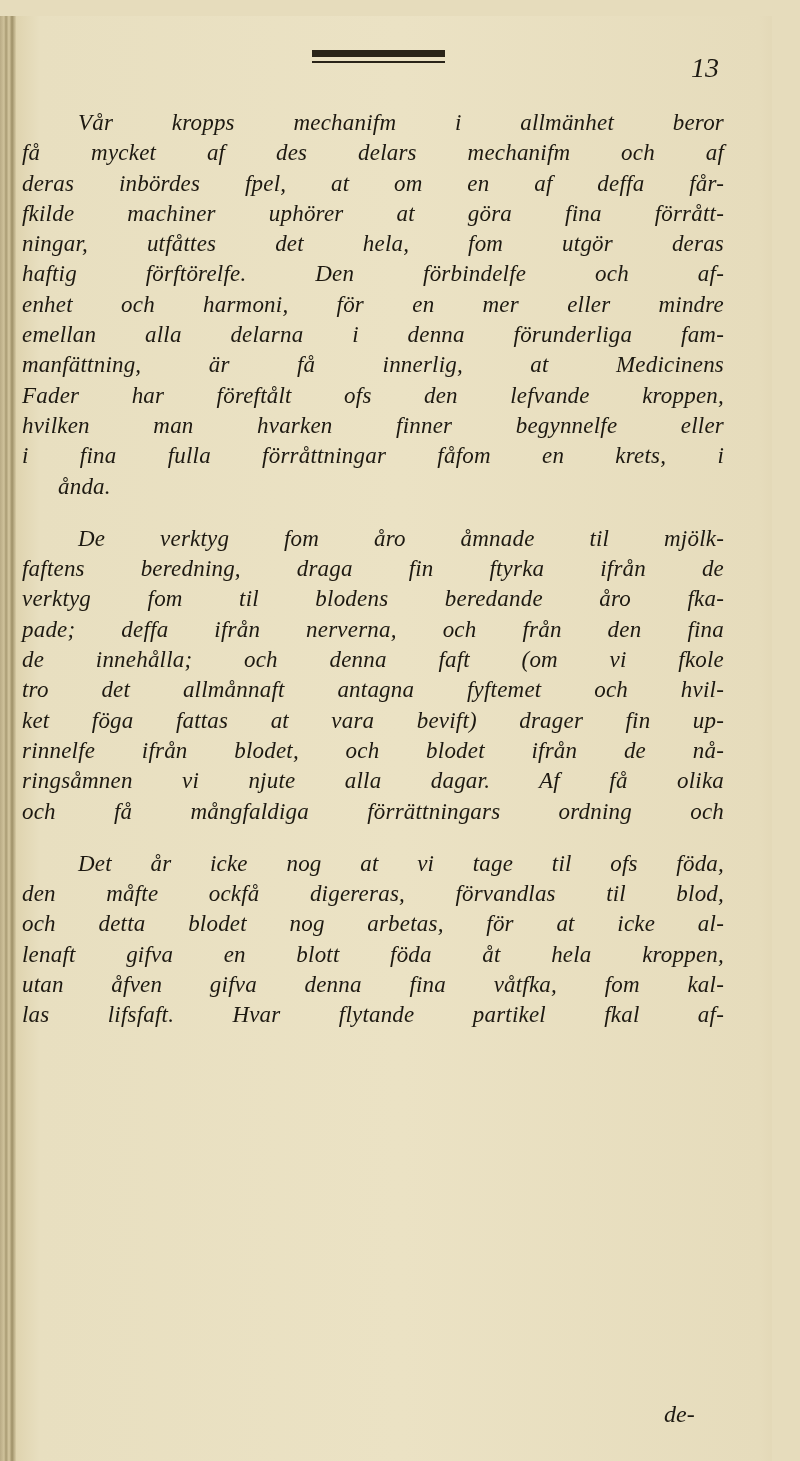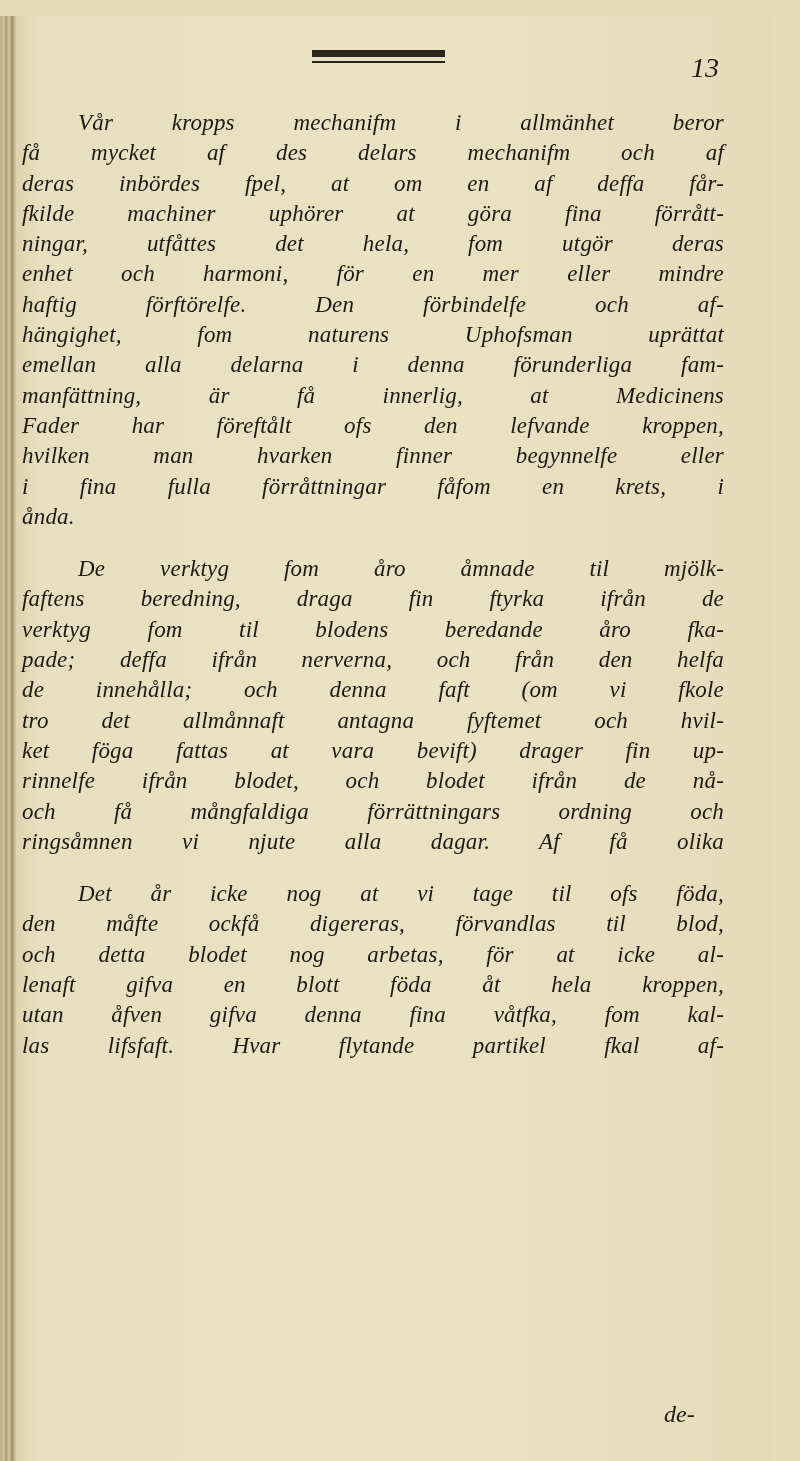--- a/index.html
+++ b/index.html
@@ -61,20 +61,21 @@
     .line {
       height: 30.3px;
       line-height: 30.3px;
       white-space: nowrap;
       text-align: justify;
       text-align-last: justify;
       letter-spacing: 0.2px;
     }
     .line.last {
       text-align-last: left;
+      margin-left: 36px;
     }
     .line.indent {
       padding-left: 56px;
     }
     .para-gap {
       height: 22px;
     }
     .catchword {
       position: absolute;
       left: 664px;
@@ -97,43 +98,42 @@
   <div class="page-number">13</div>
 
   <div class="text-block">
 
     <div>
       <div class="line indent">Vår kropps mechanifm i allmänhet beror</div>
       <div class="line">få mycket af des delars mechanifm och af</div>
       <div class="line">deras inbördes fpel, at om en af deffa får-</div>
       <div class="line">fkilde machiner uphörer at göra fina förrått-</div>
       <div class="line">ningar, utfåttes det hela, fom utgör deras</div>
+      <div class="line">haftig förftörelfe. Den förbindelfe och af-</div>
       <div class="line">enhet och harmoni, för en mer eller mindre</div>
-      <div class="line">haftig förftörelfe. Den förbindelfe och af-</div>
-      <div class="line">hängighet, fom naturens Uphofsman uprättat</div>
       <div class="line">emellan alla delarna i denna förunderliga fam-</div>
       <div class="line">manfättning, är få innerlig, at Medicinens</div>
       <div class="line">Fader har föreftålt ofs den lefvande kroppen,</div>
       <div class="line">hvilken man hvarken finner begynnelfe eller</div>
       <div class="line">i fina fulla förråttningar fåfom en krets, i</div>
       <div class="line last">ånda.</div>
     </div>
     <div class="para-gap"></div>
 
     <div>
       <div class="line indent">De verktyg fom åro åmnade til mjölk-</div>
       <div class="line">faftens beredning, draga fin ftyrka ifrån de</div>
       <div class="line">verktyg fom til blodens beredande åro fka-</div>
-      <div class="line">pade; deffa ifrån nerverna, och från den helfa</div>
+      <div class="line">pade; deffa ifrån nerverna, och från den fina</div>
       <div class="line">de innehålla; och denna faft (om vi fkole</div>
       <div class="line">tro det allmånnaft antagna fyftemet och hvil-</div>
       <div class="line">ket föga fattas at vara bevift) drager fin up-</div>
       <div class="line">rinnelfe ifrån blodet, och blodet ifrån de nå-</div>
+      <div class="line">ringsåmnen vi njute alla dagar. Af få olika</div>
       <div class="line">och få mångfaldiga förrättningars ordning och</div>
-      <div class="line">ringsåmnen vi njute alla dagar. Af få olika</div>
     </div>
     <div class="para-gap"></div>
 
     <div>
       <div class="line indent">Det år icke nog at vi tage til ofs föda,</div>
       <div class="line">den måfte ockfå digereras, förvandlas til blod,</div>
       <div class="line">och detta blodet nog arbetas, för at icke al-</div>
       <div class="line">lenaft gifva en blott föda åt hela kroppen,</div>
       <div class="line">utan åfven gifva denna fina våtfka, fom kal-</div>
       <div class="line">las lifsfaft. Hvar flytande partikel fkal af-</div>

